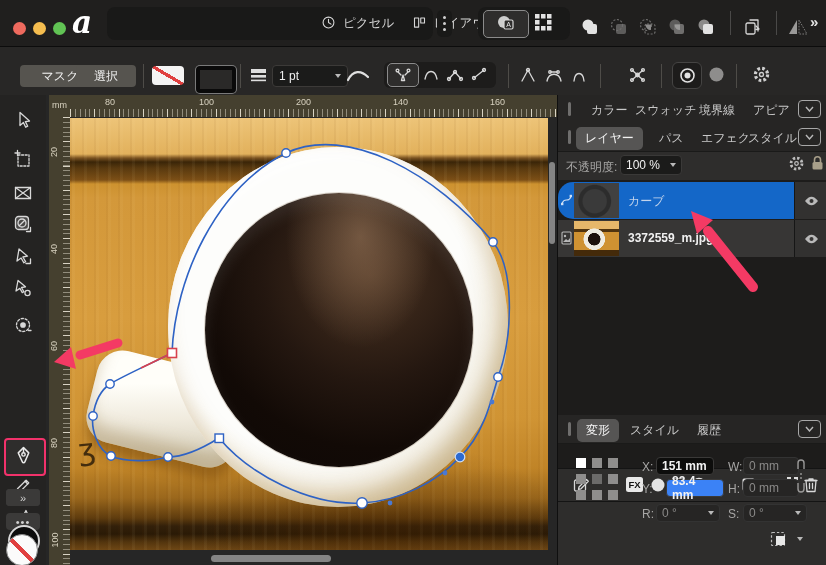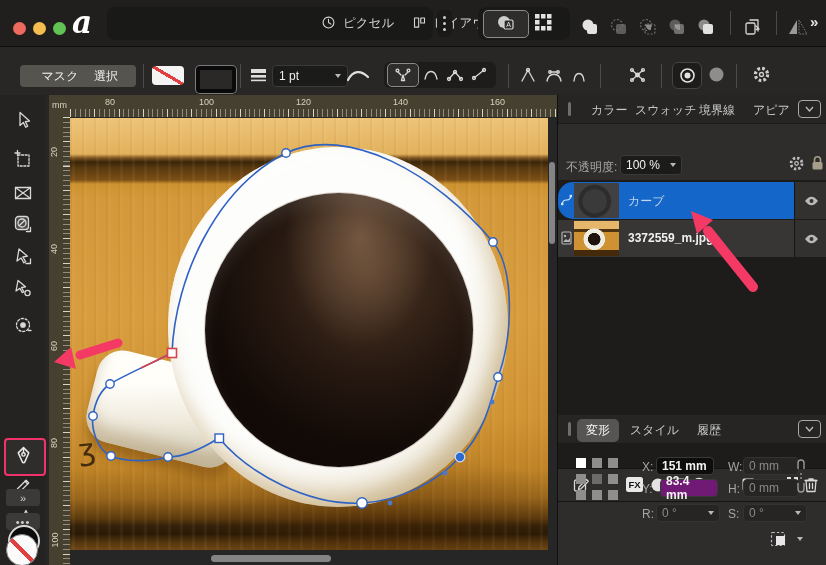--- a/index.html
+++ b/index.html
@@ -433,21 +433,21 @@
         </g>
       </svg>
     </div>
 
     <div class="abs ruler" style="left:3px;top:0;width:21px;height:22px;text-align:center;line-height:20px;border-right:1px solid #2b2820;">
       <span>mm</span></div>
     <div class="abs ruler" style="left:24px;top:0;width:487px;height:22px;">
       <div class="abs tickx" style="left:0;top:14px;width:487px;height:8px;"></div>
       <div class="abs" style="left:35px;top:2px;">80</div>
       <div class="abs" style="left:129px;top:2px;">100</div>
-      <div class="abs" style="left:226px;top:2px;">120</div>
+      <div class="abs" style="left:226px;top:2px;">200</div>
       <div class="abs" style="left:323px;top:2px;">140</div>
       <div class="abs" style="left:420px;top:2px;">160</div>
     </div>
     <div class="abs ruler" style="left:3px;top:22px;width:21px;height:448px;">
       <div class="abs ticky" style="left:14px;top:0;width:7px;height:448px;"></div>
       <div class="abs vlab" style="left:0px;top:30px;">20</div>
       <div class="abs vlab" style="left:0px;top:127px;">40</div>
       <div class="abs vlab" style="left:0px;top:224px;">60</div>
       <div class="abs vlab" style="left:0px;top:321px;">80</div>
       <div class="abs vlab" style="left:-2px;top:418px;">100</div>
@@ -465,20 +465,32 @@
       <div class="abs tab" style="left:77px;">スウォッチ</div>
       <div class="abs tab" style="left:141px;">境界線</div>
       <div class="abs tab" style="left:195px;">アピア</div>
       <div class="abs chevbtn">
         <svg width="9" height="6" viewBox="0 0 9 6">
             <path d="M1 1l3.5 4L8 1" stroke="#b9b9b9" stroke-width="1.4" fill="none"></path>
           </svg>
         </div>
     </div>
 
+    <div class="abs tabrow" style="top:28px;">
+      <div class="abs grip"></div>
+      <div class="abs tabpill" style="left:18px;">レイヤー</div>
+      <div class="abs tab" style="left:101px;">パス</div>
+      <div class="abs tab" style="left:143px;">エフェク</div>
+      <div class="abs tab" style="left:190px;">スタイル</div>
+      <div class="abs chevbtn">
+        <svg width="9" height="6" viewBox="0 0 9 6">
+            <path d="M1 1l3.5 4L8 1" stroke="#b9b9b9" stroke-width="1.4" fill="none"></path>
+          </svg>
+        </div>
+    </div>
 
     <div class="abs" style="left:0;top:56px;width:269px;height:29px;">
       <div class="abs lab" style="left:8px;top:8px;">不透明度:</div>
       <div class="abs dfield" style="left:62px;top:4px;width:50px;height:18px;justify-content:space-between;">
         <span>100 %</span>
         <span class="caret"></span>
         </div>
       <div class="abs" style="left:230px;top:4px;">
         <svg width="17" height="17" viewBox="0 0 19 19">
             <circle cx="9.5" cy="9.5" r="6" fill="none" stroke="#bdbdbd" stroke-width="3.4" stroke-dasharray="2.6 2.1"></circle>
@@ -596,21 +608,21 @@
       <div class="abs lab" style="left:84px;top:17px;">X:</div>
       <div class="abs dfield" style="left:98px;top:14px;width:46px;height:16px;background:#0d0d0c;font-weight:bold;">
         <span>151 mm</span>
         </div>
       <div class="abs lab" style="left:170px;top:17px;">W:</div>
       <div class="abs dfield dim" style="left:185px;top:14px;width:44px;height:16px;background:#262524;border-color:#333;">
         <span>0 mm</span>
         </div>
 
       <div class="abs lab" style="left:84px;top:39px;">Y:</div>
-      <div class="abs dfield" style="left:102px;top:36px;width:46px;height:16px;background:#701a75;font-weight:bold;">
+      <div class="abs dfield" style="left:108px;top:36px;width:46px;height:16px;background:#3b82f6;font-weight:bold;">
         <span>83.4 mm</span>
         </div>
       <div class="abs lab" style="left:170px;top:39px;">H:</div>
       <div class="abs dfield dim" style="left:185px;top:36px;width:44px;height:16px;background:#262524;border-color:#333;">
         <span>0 mm</span>
         </div>
 
       <div class="abs" style="left:238px;top:14px;">
         <svg width="10" height="38" viewBox="0 0 10 38">
             <g stroke="#9a9998" stroke-width="1.4" fill="none">

